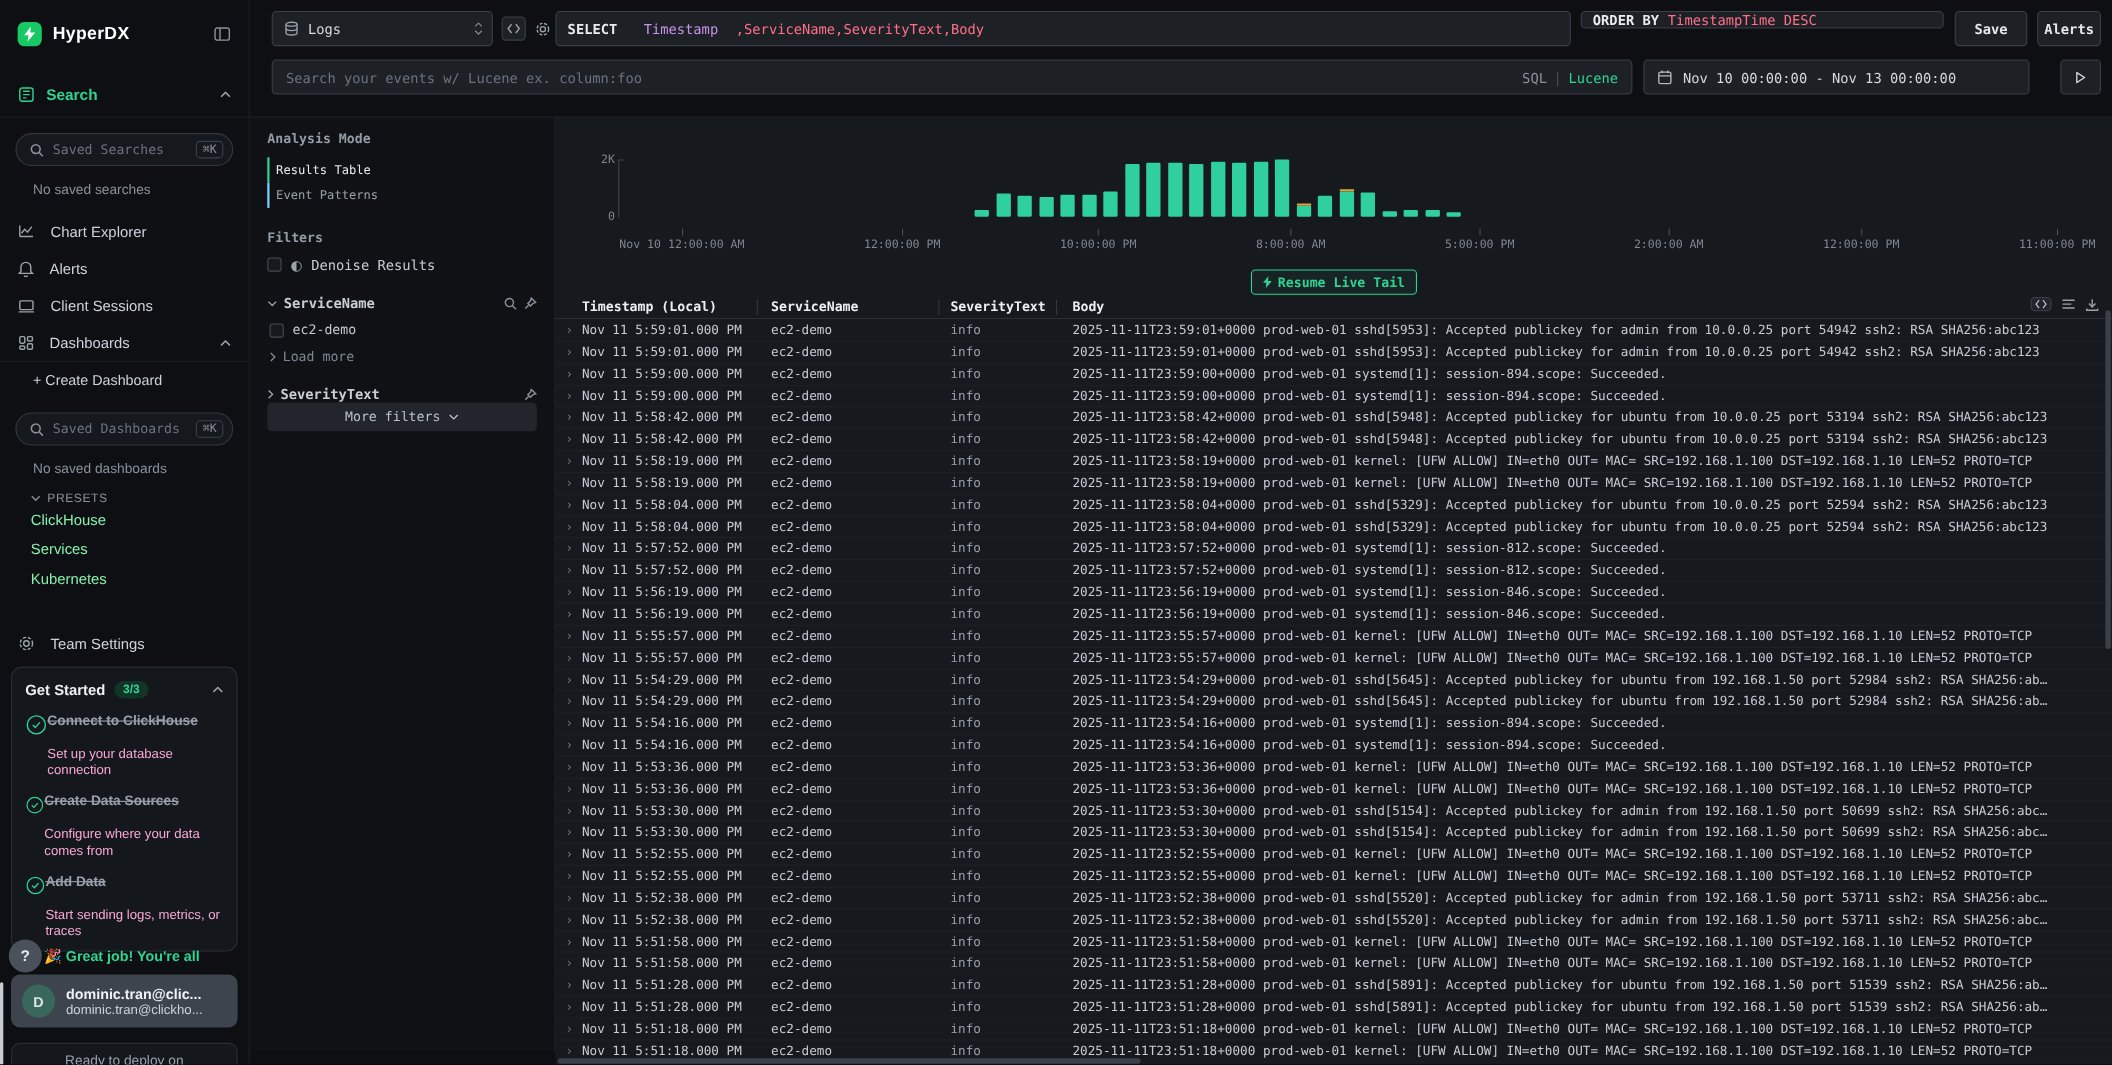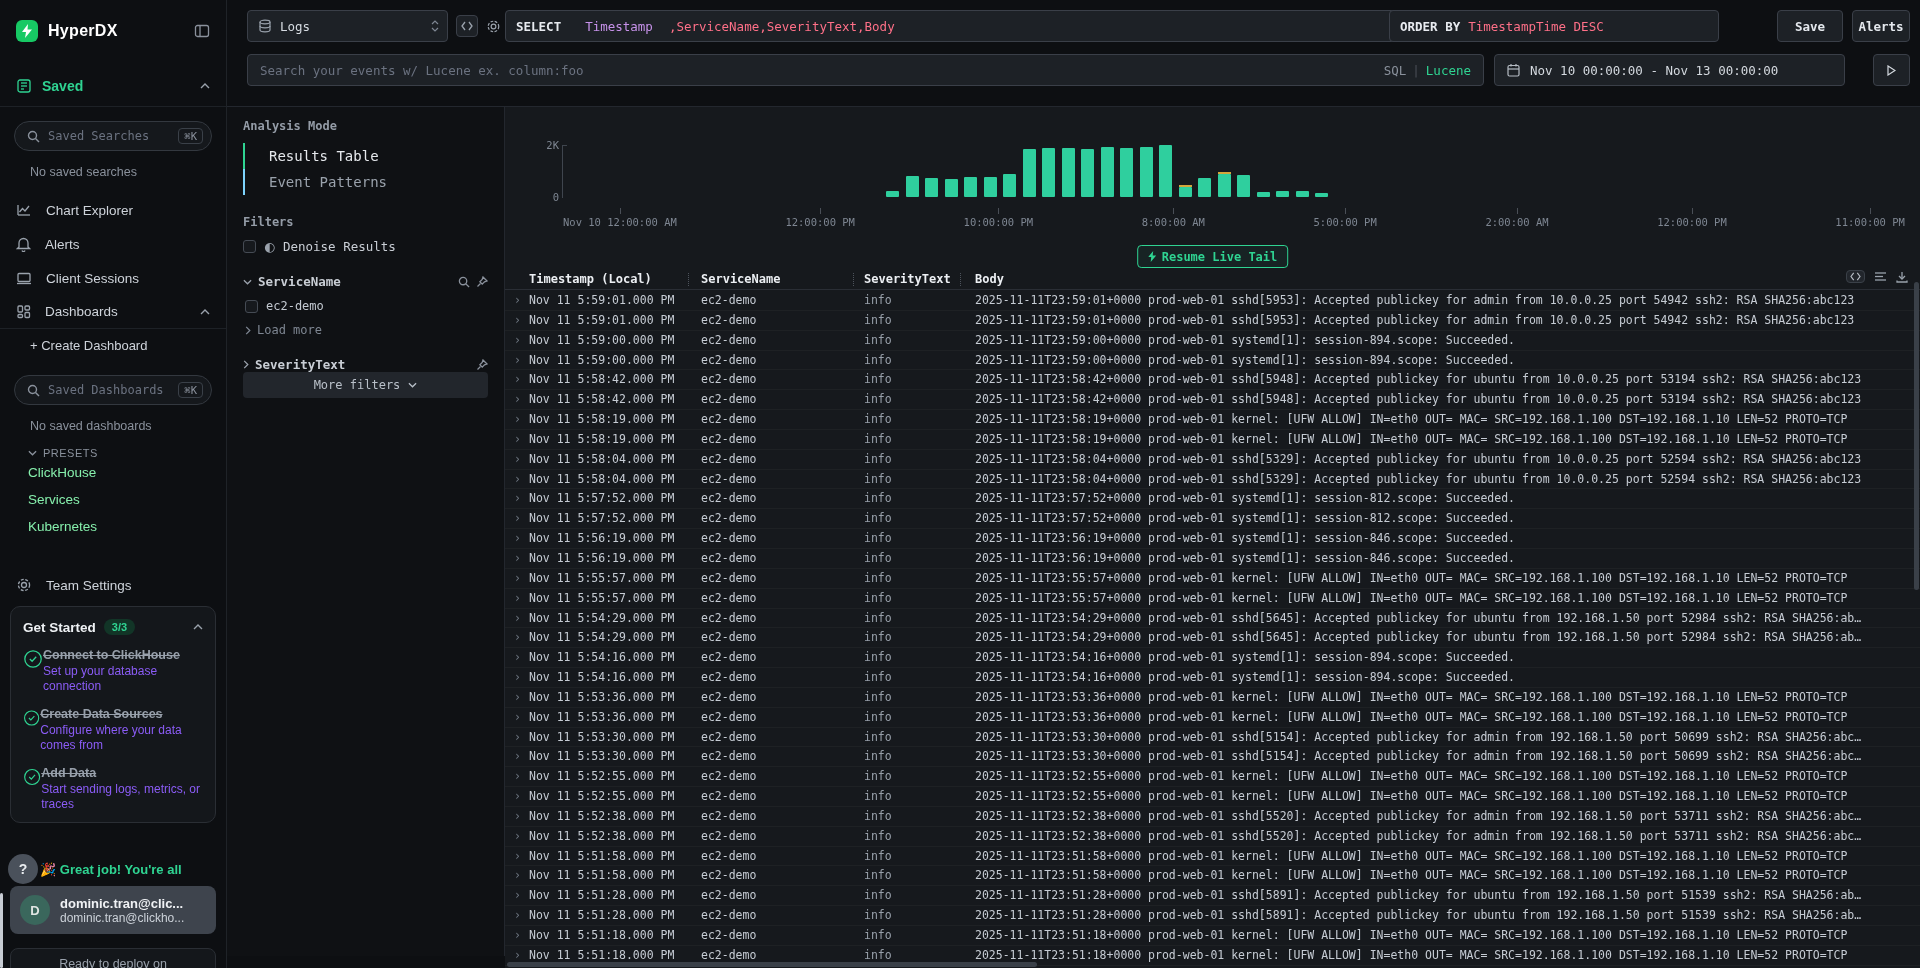--- a/index.html
+++ b/index.html
@@ -38,21 +38,21 @@
   .preset{padding:6px 0 6px 28px;font-size:13.5px;color:#86efac;cursor:pointer}
   .team{margin-top:28px}
   
   .card{position:absolute;left:10px;right:10px;top:606px;background:#14171b;border:1px solid #2a2e34;border-radius:10px;padding:12px 12px 10px 12px}
   .card-head{display:flex;align-items:center;gap:8px}
   .card-title{font-weight:bold;font-size:13.5px;color:#eef1f4}
   .badge{background:#123527;color:var(--green);font-size:11px;font-weight:bold;border-radius:10px;padding:2px 8px}
   .card-head .spacer{flex:1}
   .gs-item{display:flex;align-items:flex-start;margin-top:13px}
   .gs-text .t{font-size:12.5px;font-weight:bold;color:#98a0ab;text-decoration:line-through}
-  .gs-text .d{font-size:12px;color:#8b5cf6;line-height:15px;margin-top:2px}
+  .gs-text .d{font-size:12px;color:#f9a8d4;line-height:15px;margin-top:16px}
   .help-btn{position:absolute;left:8px;top:854px;width:30px;height:30px;border-radius:50%;background:#4a515b;
             color:#e8ebee;display:flex;align-items:center;justify-content:center;font-weight:bold;font-size:14px;z-index:3;cursor:pointer}
   .congrats{position:absolute;left:40px;top:862px;right:2px;color:var(--green);font-weight:bold;font-size:13px;height:20px;overflow:hidden;z-index:1}
   .user-chip{position:absolute;left:10px;right:10px;top:886px;height:48px;background:#3e444d;border-radius:8px;z-index:2;
              display:flex;align-items:center;gap:10px;padding:0 10px;cursor:pointer}
   .avatar{width:30px;height:30px;border-radius:50%;background:#3a675c;color:#dfe5e2;display:flex;align-items:center;justify-content:center;font-size:13px;font-weight:bold;flex:none}
   .user-lines{overflow:hidden}
   .user-name{font-size:13px;font-weight:bold;color:#f0f2f5;white-space:nowrap}
   .user-email{font-size:12px;color:#ccd2d9;white-space:nowrap}
   .deploy-note{position:absolute;left:10px;right:10px;top:948px;height:44px;background:#14171b;border:1px solid #2a2e34;border-radius:8px;
@@ -64,35 +64,35 @@
   .tb{position:absolute;background:var(--input);border:1px solid var(--border);border-radius:4px;
       display:flex;align-items:center;font-family:"DejaVu Sans Mono",monospace;font-size:12.5px;color:var(--text)}
   .src-select{left:20px;top:10px;width:201px;height:32px;padding:0 8px 0 10px;gap:8px;cursor:pointer}
   .src-select .lbl{flex:1;color:#d6dbe1}
   .icon-btn{position:absolute;top:15px;width:22px;height:22px;border-radius:4px;display:flex;align-items:center;justify-content:center;
             color:#9aa2ac;cursor:pointer}
   .icon-btn.boxed{border:1px solid var(--border);background:var(--input)}
   .sel-input{left:278px;top:10px;width:923px;height:32px;padding:0 10px;gap:16px;cursor:text}
   .kw{font-weight:bold;color:#e8ebf0;margin-right:8px}
   .tok-p{color:var(--purple)} .tok-r{color:var(--red)}
-  .order-input{left:1162px;top:10px;width:330px;height:32px;padding:0 10px;cursor:text}
+  .order-input{left:1210px;top:10px;width:330px;height:16px;padding:0 10px;cursor:text}
   .btn{justify-content:center;font-weight:bold;cursor:pointer;color:#e4e8ed}
   .save-btn{left:1550px;top:10px;width:66px;height:32px}
   .alerts-btn{left:1625px;top:10px;width:58px;height:32px}
   .search-input{left:20px;top:54px;width:1237px;height:32px;padding:0 12px;cursor:text}
   .search-input .ph{flex:1;color:#6b7280}
   .lang .sql{color:#8a919c} .lang .div{color:#4a4f57;margin:0 6px} .lang .luc{color:var(--green)}
   .date-box{left:1267px;top:54px;width:351px;height:32px;padding:0 12px;gap:10px;cursor:pointer;color:#d4d9df}
   .play-btn{left:1646px;top:54px;width:37px;height:32px}
 
   
   .fpanel{position:absolute;left:227px;top:107px;width:278px;bottom:12px;background:#0f1114;border-right:1px solid var(--border-soft);
           padding:12px 16px;font-family:"DejaVu Sans Mono",monospace}
   .fp-label{font-size:12px;font-weight:bold;color:#949ca7;margin-bottom:10px}
-  .mode-item{border-left:2px solid #7dd3fc;padding:5px 24px;font-size:14px;color:#9aa2ac;cursor:pointer}
+  .mode-item{border-left:2px solid #7dd3fc;padding:5px 6px;font-size:11px;color:#9aa2ac;cursor:pointer}
   .mode-item.active{border-left-color:var(--green);color:#e6e9ed}
   .filters-label{margin-top:20px}
   .chk{width:13px;height:13px;border:1px solid #454b54;border-radius:3px;background:#16191d;flex:none;cursor:pointer}
   .denoise{display:flex;align-items:center;gap:8px;margin-top:8px;font-size:12.5px;color:#c9ced5}
   .denoise-icon{color:#9aa2ac;font-family:"DejaVu Sans",sans-serif}
   .group-head{display:flex;align-items:center;gap:6px;margin-top:20px;font-size:12.5px;font-weight:bold;color:#c9ced5;cursor:pointer}
   .group-head .spacer{flex:1}
   .g-icon{color:#8a919c;cursor:pointer}
   .option{display:flex;align-items:center;gap:8px;margin:10px 0 0 2px;font-size:12px;color:#c3c9d1}
   .load-more{display:flex;align-items:center;gap:6px;margin:10px 0 0 2px;font-size:12px;color:#7e8692;cursor:pointer}
@@ -153,21 +153,21 @@
       </div>
     </div>
 
     <div class="sec-head">
       <svg width="16" height="16" viewBox="0 0 16 16" fill="none" stroke="#2fd492" stroke-width="1.3">
           <rect x="2" y="2" width="12" height="12" rx="2"></rect>
           <line x1="5" y1="5" x2="11" y2="5"></line>
           <line x1="5" y1="8" x2="11" y2="8"></line>
           <line x1="5" y1="11" x2="8" y2="11"></line>
         </svg>
-      <span class="lbl">Saved</span>
+      <span class="lbl">Search</span>
       <svg width="10" height="6" viewBox="0 0 10 6" fill="none" stroke="#9aa2ac" stroke-width="1.4">
           <polyline points="1,5 5,1 9,5"></polyline>
         </svg>
     </div>
 
     <div class="pill">
       <svg width="13" height="13" viewBox="0 0 13 13" fill="none" stroke="#8a919c" stroke-width="1.4">
           <circle cx="5.5" cy="5.5" r="4"></circle>
           <line x1="8.5" y1="8.5" x2="12" y2="12"></line>
         </svg>

